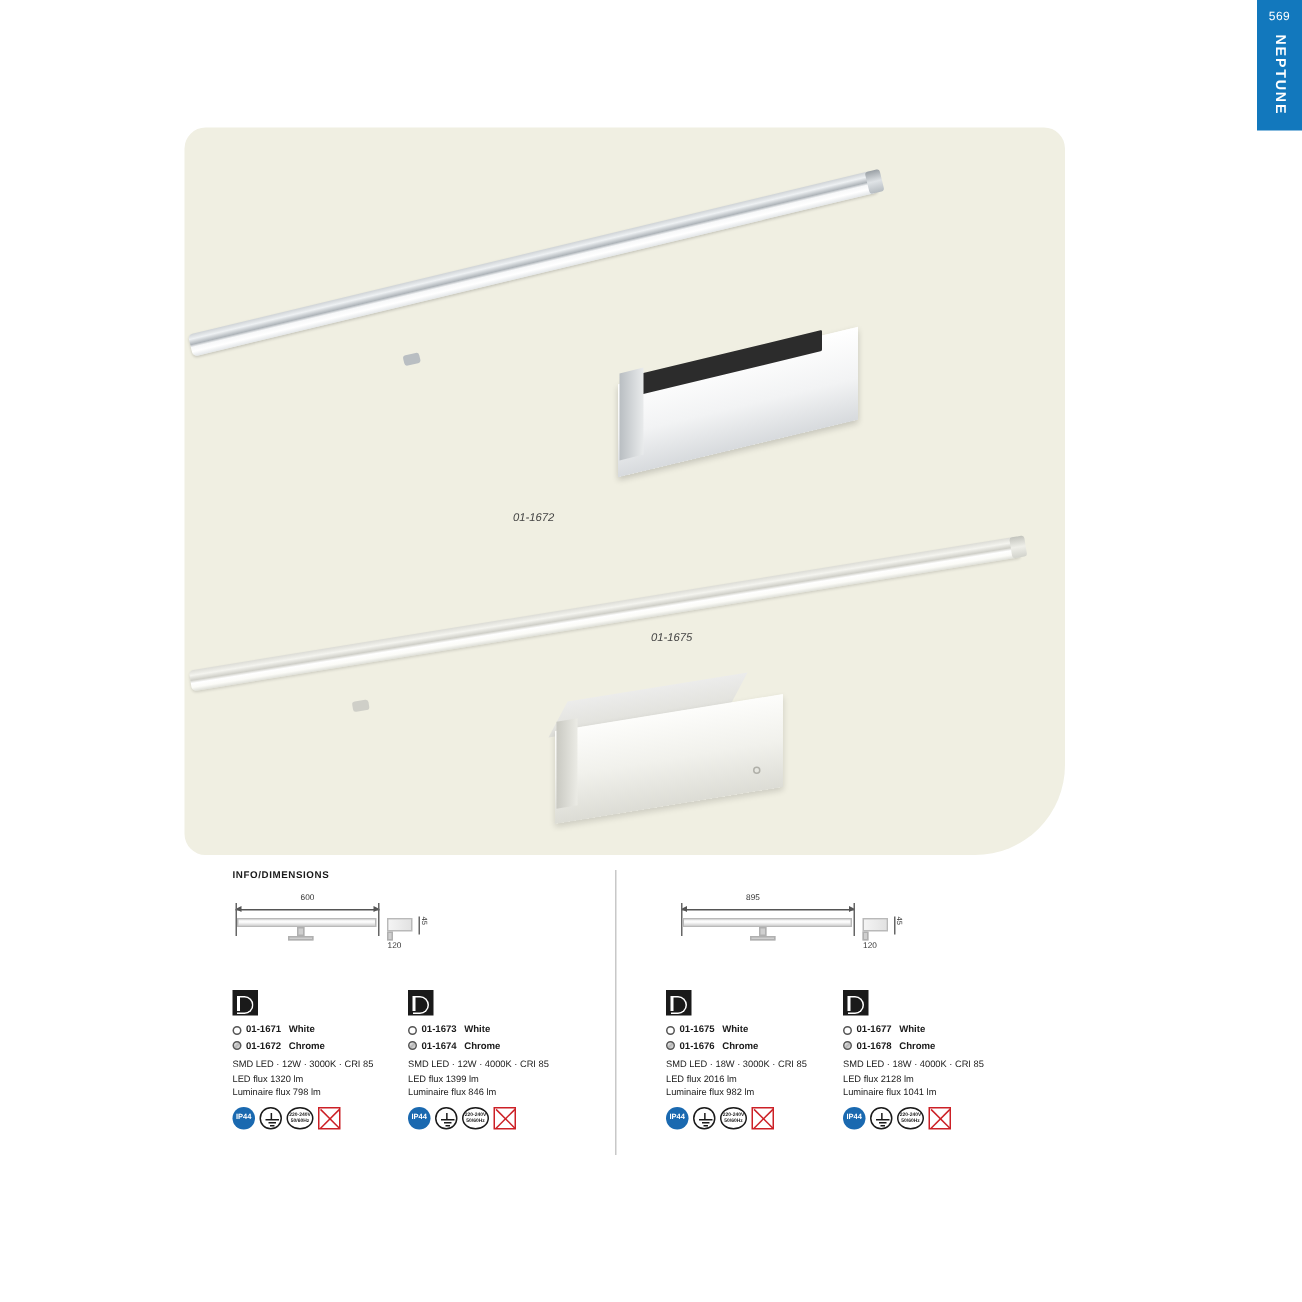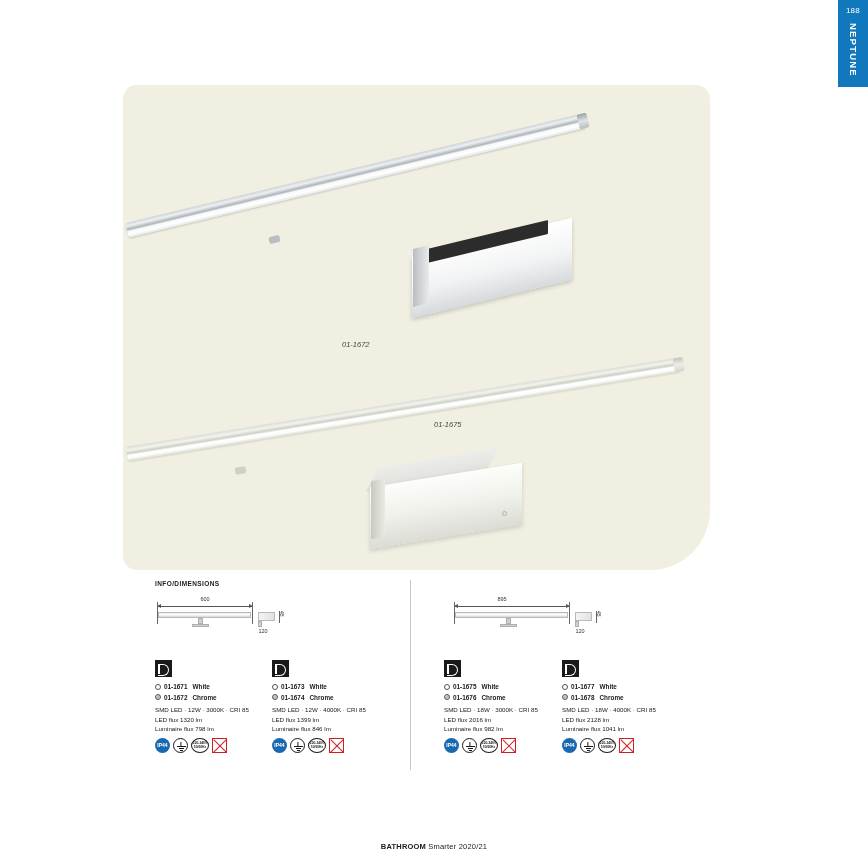--- a/index.html
+++ b/index.html
@@ -398,21 +398,21 @@
     letter-spacing: .2px;
   }
   .footer b { font-weight: bold; }
 </style>
 </head>
 <body>
 
 <div class="page">
 
   <div class="tab">
-    <div class="tab-num">188</div>
+    <div class="tab-num">569</div>
     <div class="tab-label">NEPTUNE</div>
   </div>
 
   <div class="hero">
 
     <div class="fix1">
       <div class="bar1">
         <div class="bar1-end"></div>
       </div>
       <div class="knob1"></div>
@@ -606,17 +606,14 @@
         <span>220-240V</span>
         <span>50/60Hz</span>
       </span>
       <span class="badge-nodim">
         <span class="slash"></span>
           <span class="slash2"></span>
       </span>
     </div>
   </div>
 
-  <div class="footer">
-    <b>BATHROOM</b><span> Smarter 2020/21</span>
-  </div>
 
 </div>
 
 </body></html>

